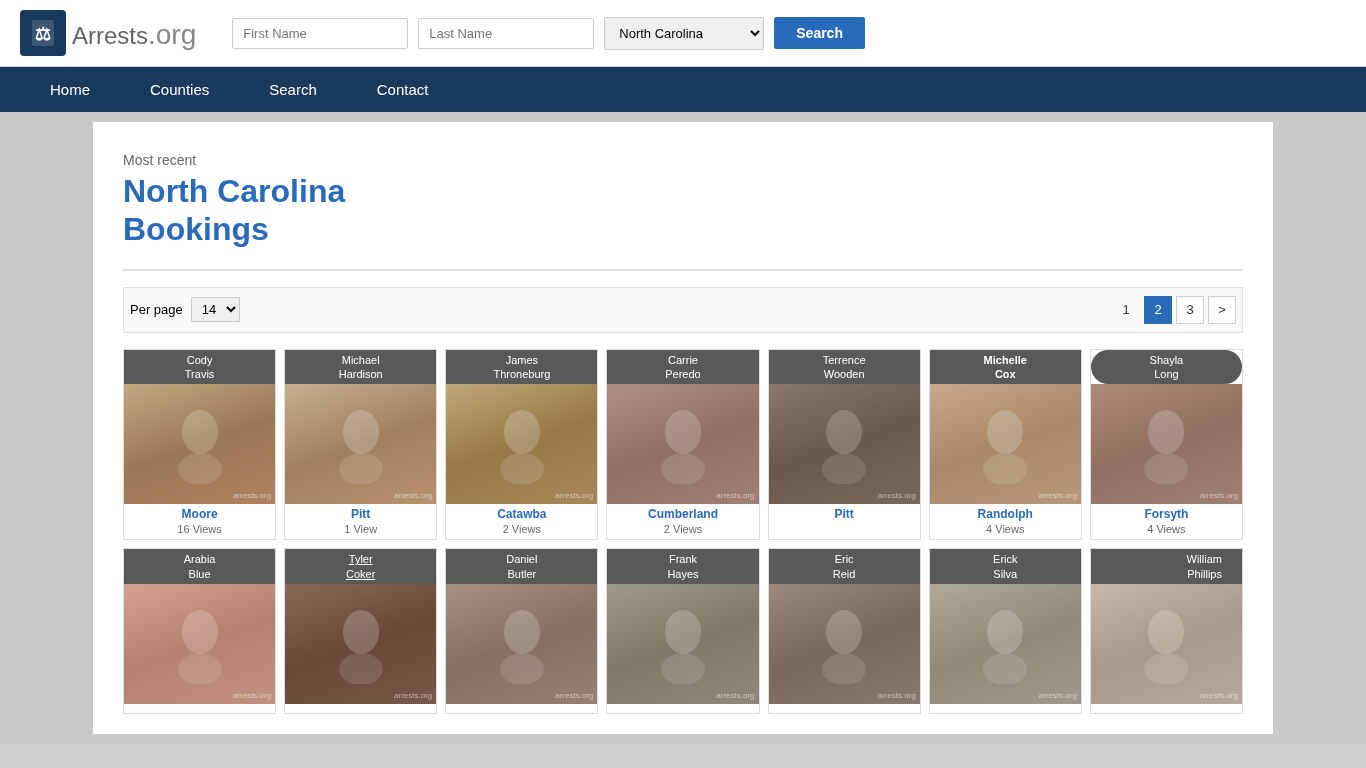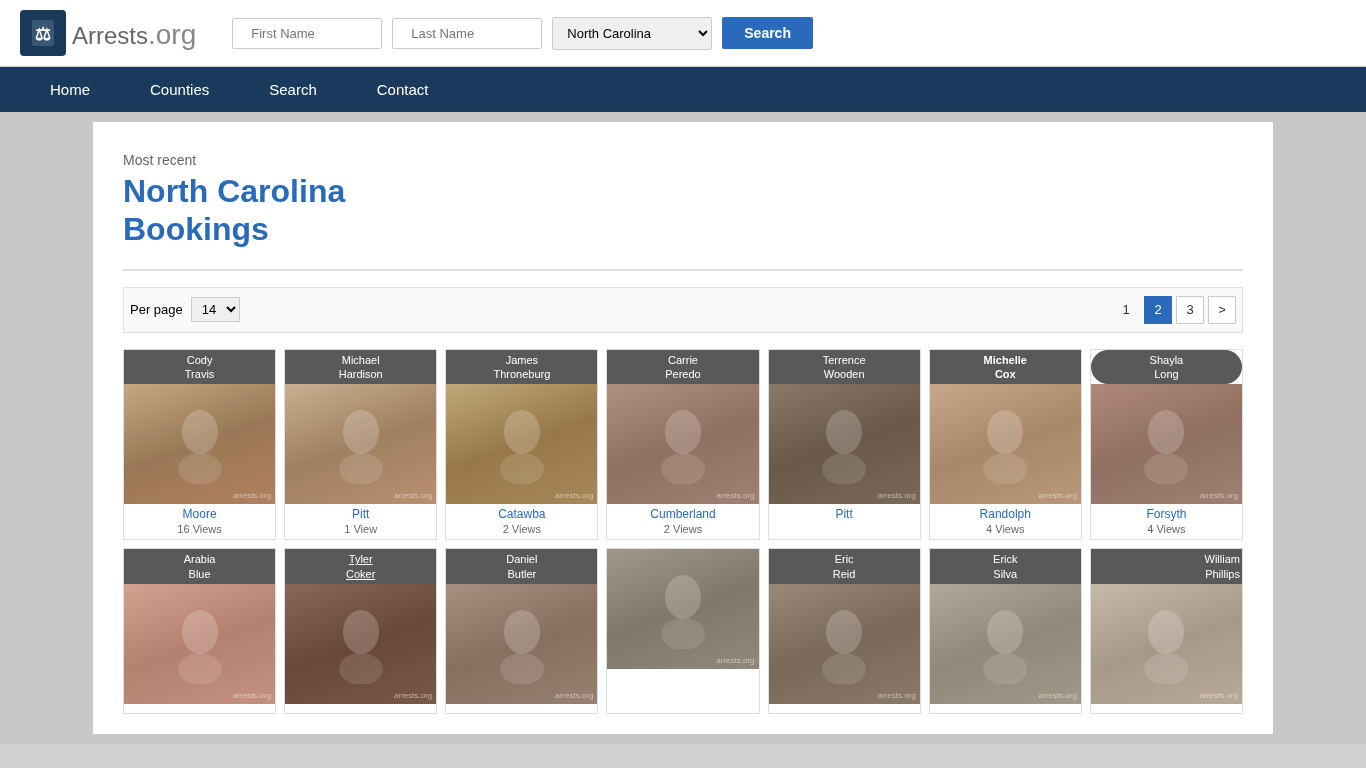--- a/index.html
+++ b/index.html
@@ -42,23 +42,23 @@
       font-weight: normal;
     }
     #header-inputs {
       display: flex;
       align-items: center;
       gap: 10px;
       margin-left: 20px;
     }
     #header-inputs input {
       border: 1px solid #ccc;
-      padding: 7px 18px;
+      padding: 7px 10px;
       font-size: 13px;
-      width: 150px;
+      width: 176px;
       border-radius: 2px;
     }
     #header-inputs select {
       border: 1px solid #ccc;
       padding: 7px 10px;
       font-size: 13px;
       width: 160px;
       border-radius: 2px;
     }
     #search-btn {
@@ -166,21 +166,21 @@
       background: #fff;
       border: 1px solid #ddd;
       overflow: hidden;
       cursor: pointer;
     }
     .booking-name-top {
       background: rgba(0,0,0,0.65);
       color: white;
       font-size: 11px;
       text-align: center;
-      padding: 3px 2px;
+      padding: 3px 20px;
       line-height: 1.3;
     }
     .booking-photo {
       width: 100%;
       height: 120px;
       background: #888;
       display: flex;
       align-items: center;
       justify-content: center;
       position: relative;
@@ -201,21 +201,21 @@
       bottom: 4px;
       right: 4px;
       color: rgba(255,255,255,0.5);
       font-size: 8px;
     }
     .booking-county {
       color: #2a6abb;
       font-size: 12px;
       text-align: center;
       padding: 3px 2px 1px;
-      font-weight: normal;
+      font-weight: bold;
     }
     .booking-views {
       color: #666;
       font-size: 11px;
       text-align: center;
       padding: 1px 2px 4px;
     }
 
     
     .photo-1 { background: linear-gradient(160deg, #c4a882 0%, #9a7855 50%, #b08060 100%); }
@@ -443,20 +443,22 @@
       <ellipse cx="30" cy="28" rx="18" ry="22" fill="rgba(255,255,255,0.5)"></ellipse>
       <ellipse cx="30" cy="65" rx="22" ry="16" fill="rgba(255,255,255,0.3)"></ellipse>
     </svg>
             </div>
             <div class="arrests-watermark">arrests.org</div>
           </div>
           <div class="booking-county"></div>
           <div class="booking-views"></div>
         </div>
         <div class="booking-card">
+          <div class="booking-name-top" style="white-space: pre;">Frank
+Hayes</div>
           <div class="booking-photo">
             <div class="booking-photo-placeholder photo-11">
               <svg width="60" height="80" viewBox="0 0 60 80" fill="none" opacity="0.4">
       <ellipse cx="30" cy="28" rx="18" ry="22" fill="rgba(255,255,255,0.5)"></ellipse>
       <ellipse cx="30" cy="65" rx="22" ry="16" fill="rgba(255,255,255,0.3)"></ellipse>
     </svg>
             </div>
             <div class="arrests-watermark">arrests.org</div>
           </div>
           <div class="booking-county"></div>

